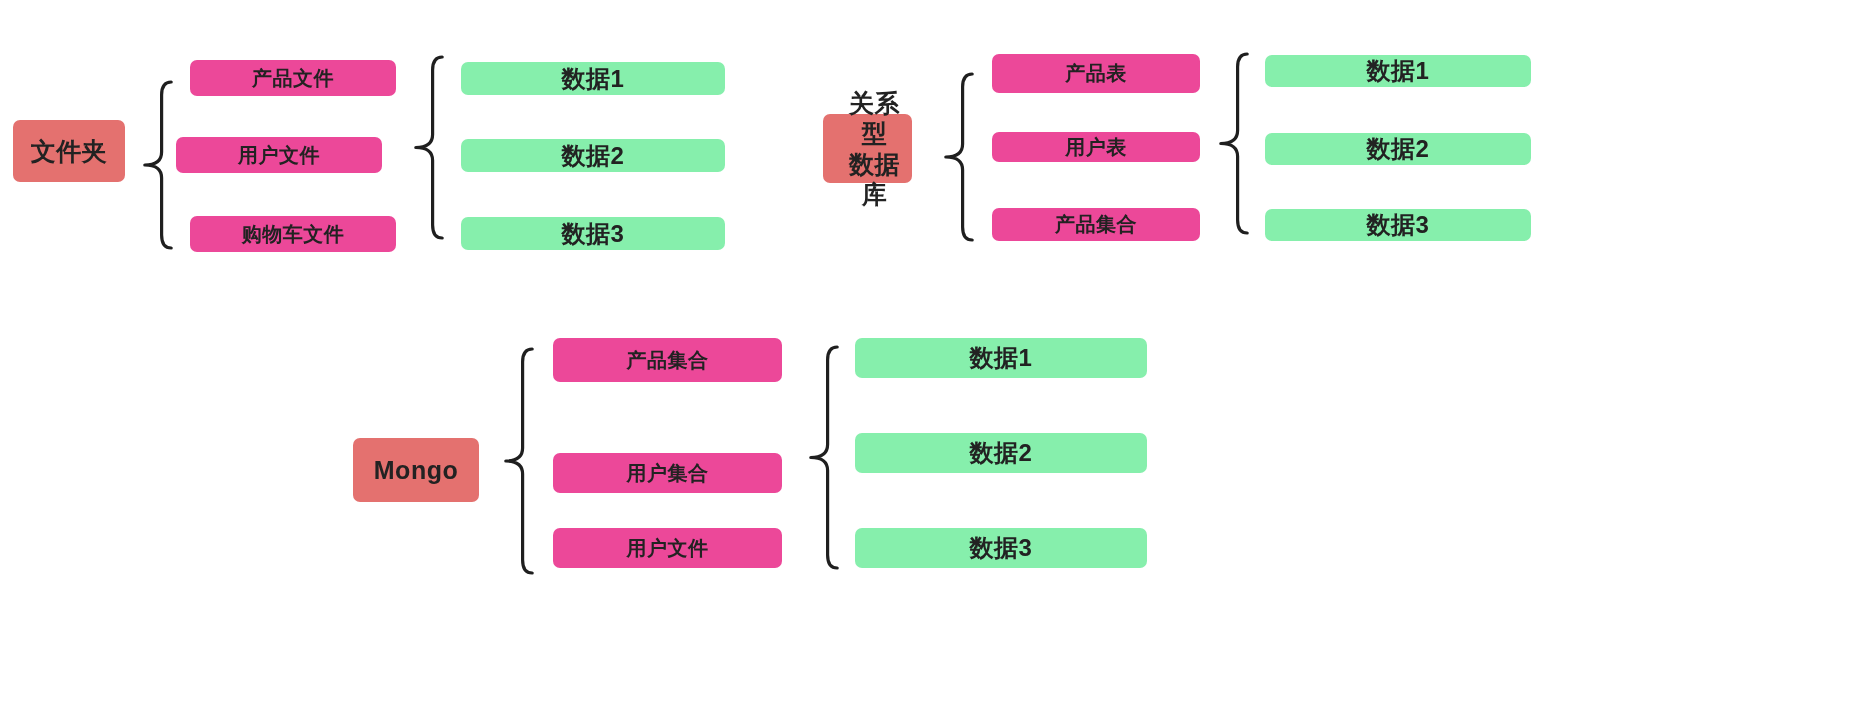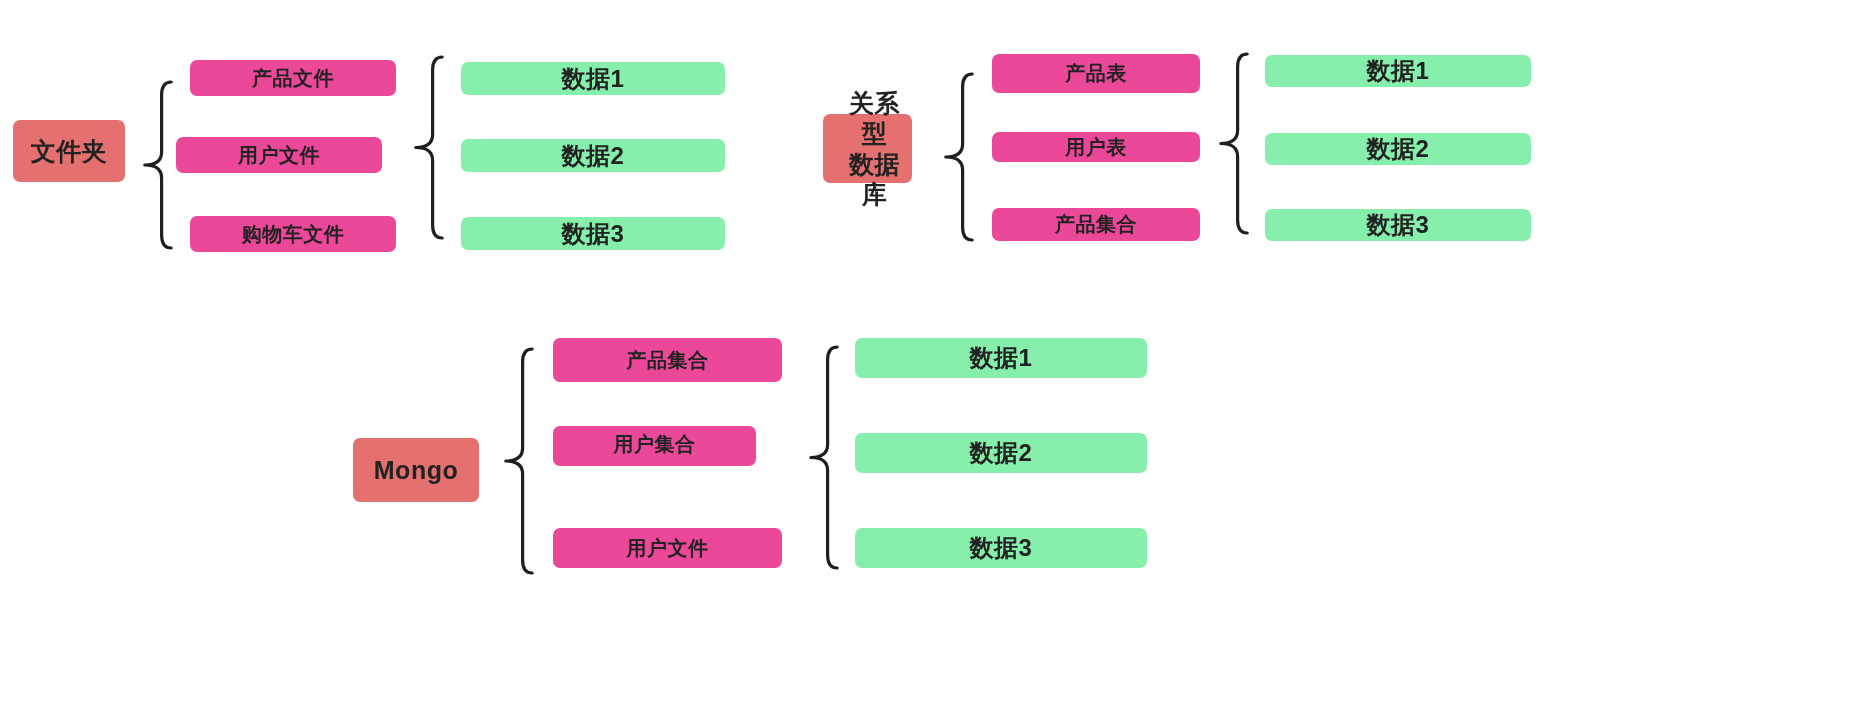--- a/index.html
+++ b/index.html
@@ -90,18 +90,18 @@
     <div class="node leaf" style="left: 1265px; top: 133px; width: 266px; height: 32px;">数据2</div>
     <div class="node leaf" style="left: 1265px; top: 209px; width: 266px; height: 32px;">数据3</div>
     <svg class="brace" width="30" height="228" viewBox="0 0 30 228" style="left: 504px; top: 347px;">
       <path d="M 28.2 2 Q 18.6 2 18.6 15 L 18.6 101 Q 18.6 114 1.8 114 Q 18.6 114 18.6 127 L 18.6 213 Q 18.6 226 28.2 226"></path>
     </svg>
     <svg class="brace" width="30" height="225" viewBox="0 0 30 225" style="left: 809px; top: 345px;">
       <path d="M 28.2 2 Q 18.6 2 18.6 15 L 18.6 99.5 Q 18.6 112.5 1.8 112.5 Q 18.6 112.5 18.6 125.5 L 18.6 210 Q 18.6 223 28.2 223"></path>
     </svg>
     <div class="node root" style="left: 353px; top: 438px; width: 126px; height: 64px;">Mongo</div>
     <div class="node mid" style="left: 553px; top: 338px; width: 229px; height: 44px;">产品集合</div>
-    <div class="node mid" style="left: 553px; top: 426px; width: 203px; height: 40px; font-family: Liberation Mono, monospace;">用户集合</div>
+    <div class="node mid" style="left: 553px; top: 453px; width: 229px; height: 40px;">用户集合</div>
     <div class="node mid" style="left: 553px; top: 528px; width: 229px; height: 40px;">用户文件</div>
     <div class="node leaf" style="left: 855px; top: 338px; width: 292px; height: 40px;">数据1</div>
     <div class="node leaf" style="left: 855px; top: 433px; width: 292px; height: 40px;">数据2</div>
     <div class="node leaf" style="left: 855px; top: 528px; width: 292px; height: 40px;">数据3</div>
   </div>
 
 </body></html>

